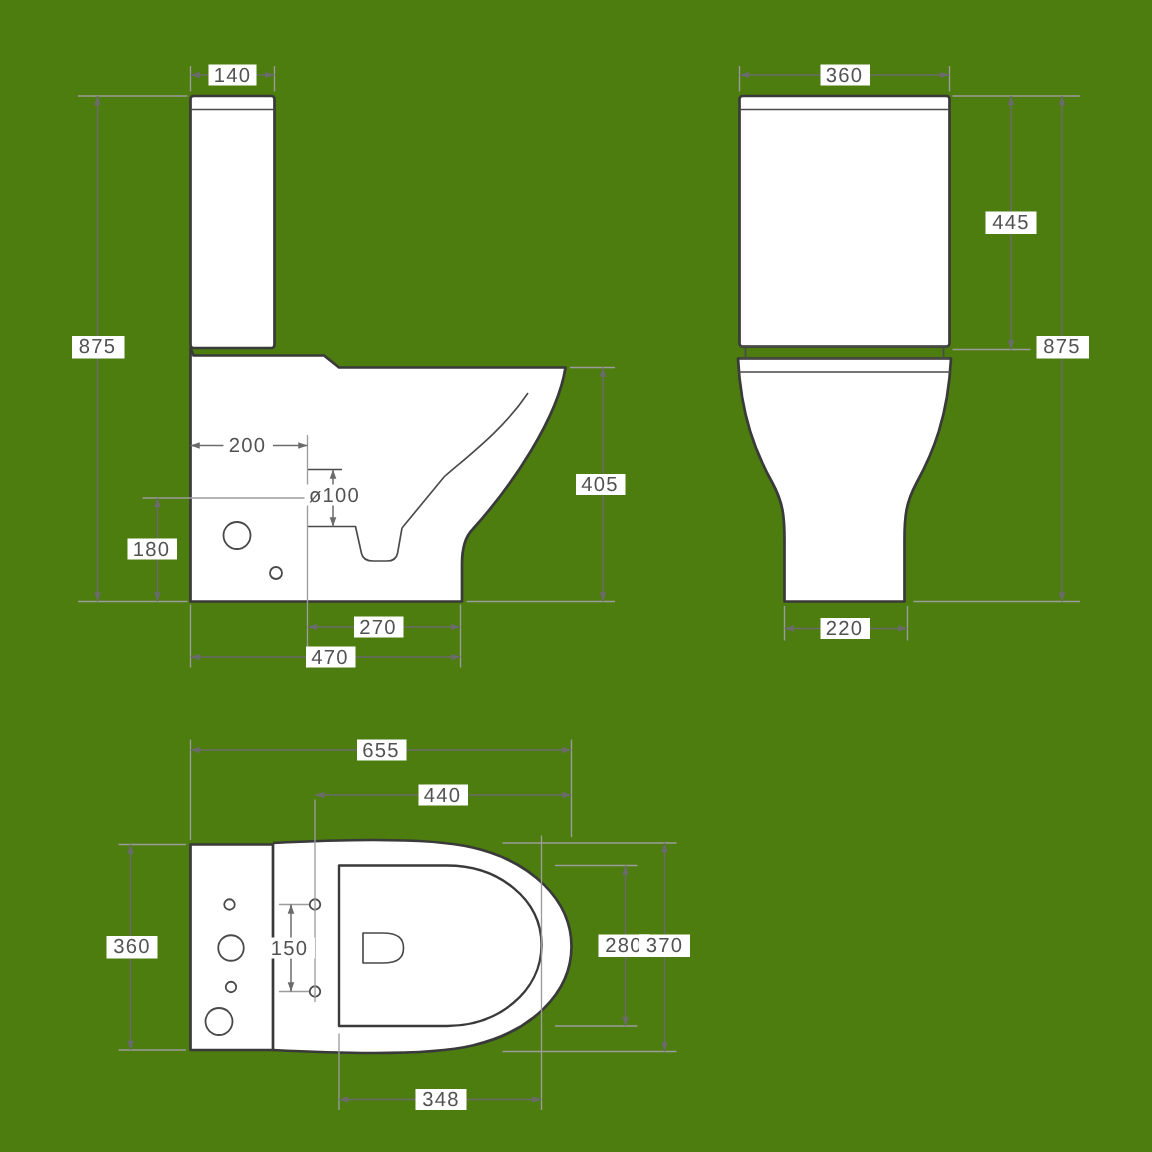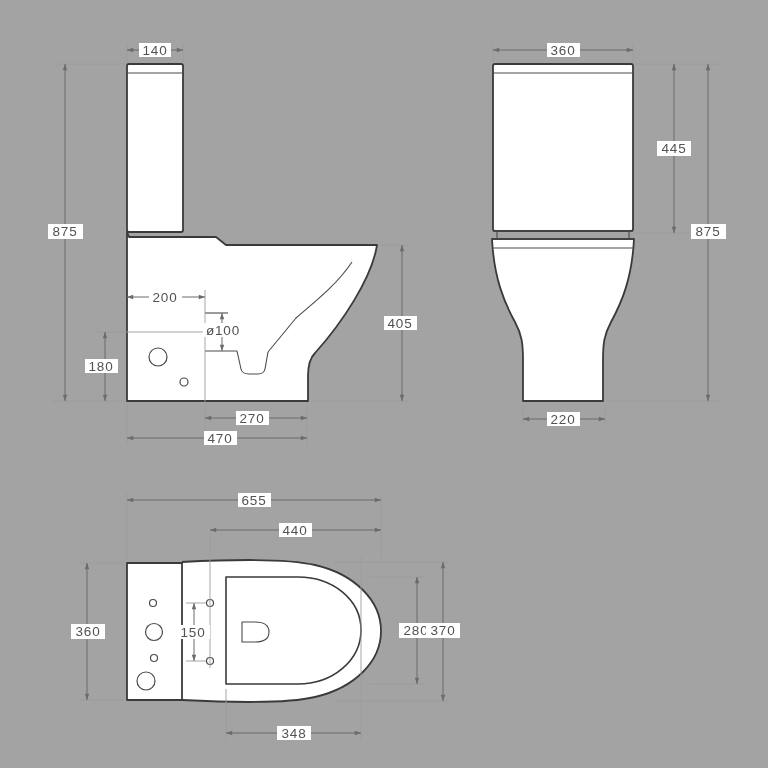--- a/index.html
+++ b/index.html
@@ -1,16 +1,16 @@
 <!DOCTYPE html>
 <html><head>
 <meta charset="utf-8">
 <style>
   html,body{margin:0;padding:0;background:#ffffff;}
-  .stage{position:relative;width:768px;height:768px;background:#a3a3a3;overflow:hidden;
+  .stage{position:relative;width:768px;height:768px;background:#4d7c0f;overflow:hidden;
          font-family:"Liberation Sans", sans-serif;}
   svg{display:block}
   .outline{fill:#ffffff;stroke:#3a3a3a;stroke-width:1.8;stroke-linejoin:round;}
   .outline2{fill:none;stroke:#3a3a3a;stroke-width:1.8;stroke-linejoin:round;}
   .thin{fill:none;stroke:#4a4a4a;stroke-width:1.1;stroke-linejoin:round;}
   .hole{fill:none;stroke:#4a4a4a;stroke-width:1.2;}
   .dim{fill:none;stroke:#6b6b6b;stroke-width:1;}
   .ext{fill:none;stroke:#9c9c9c;stroke-width:0.9;}
   .lbl-bg{fill:#ffffff;}
   text.dim-txt{font-size:13.5px;fill:#525252;letter-spacing:0.8px;

